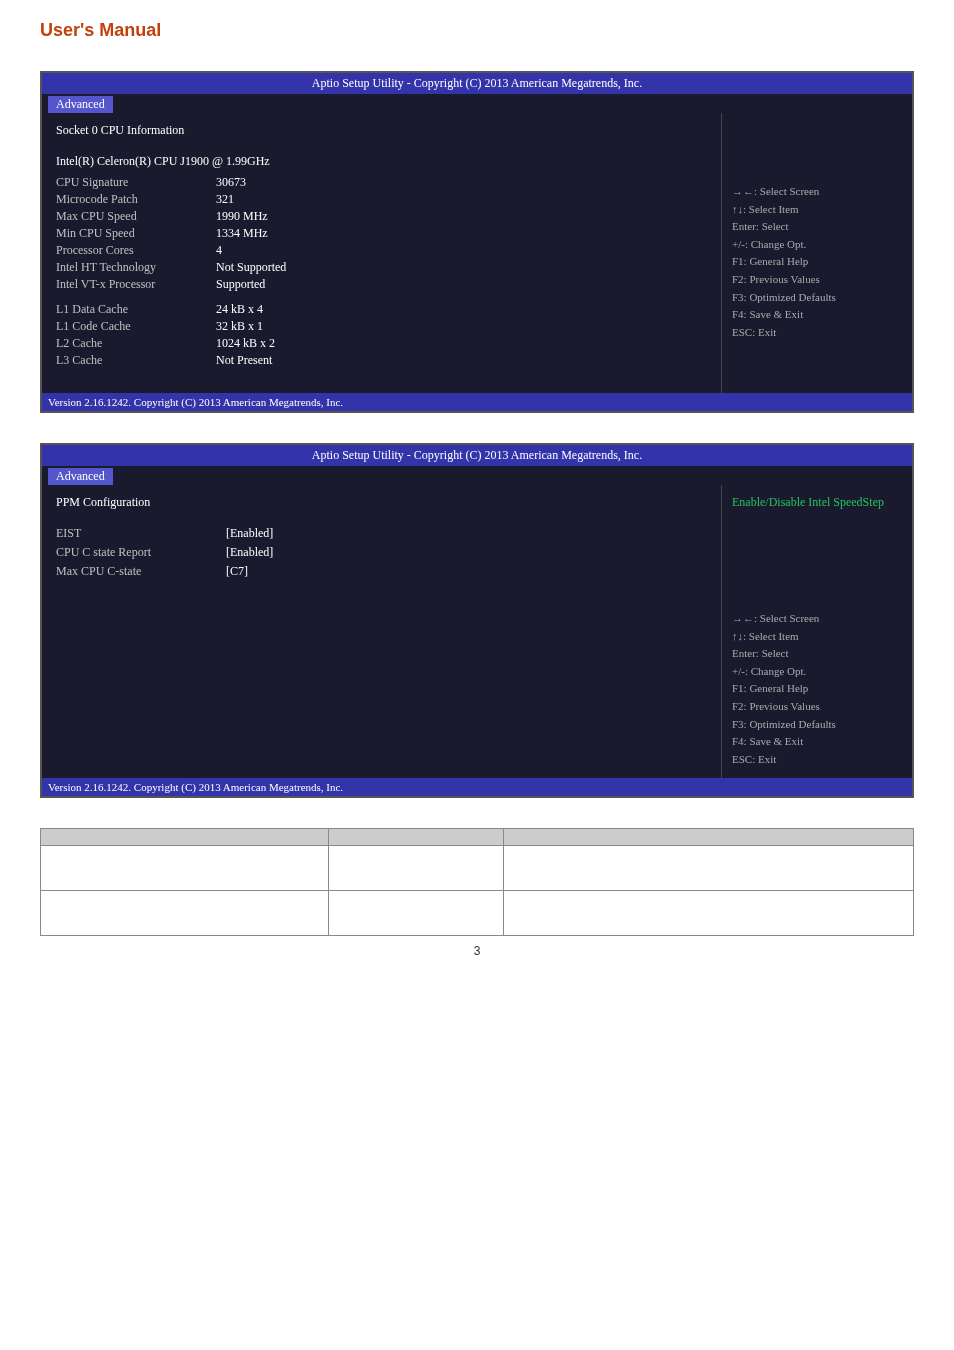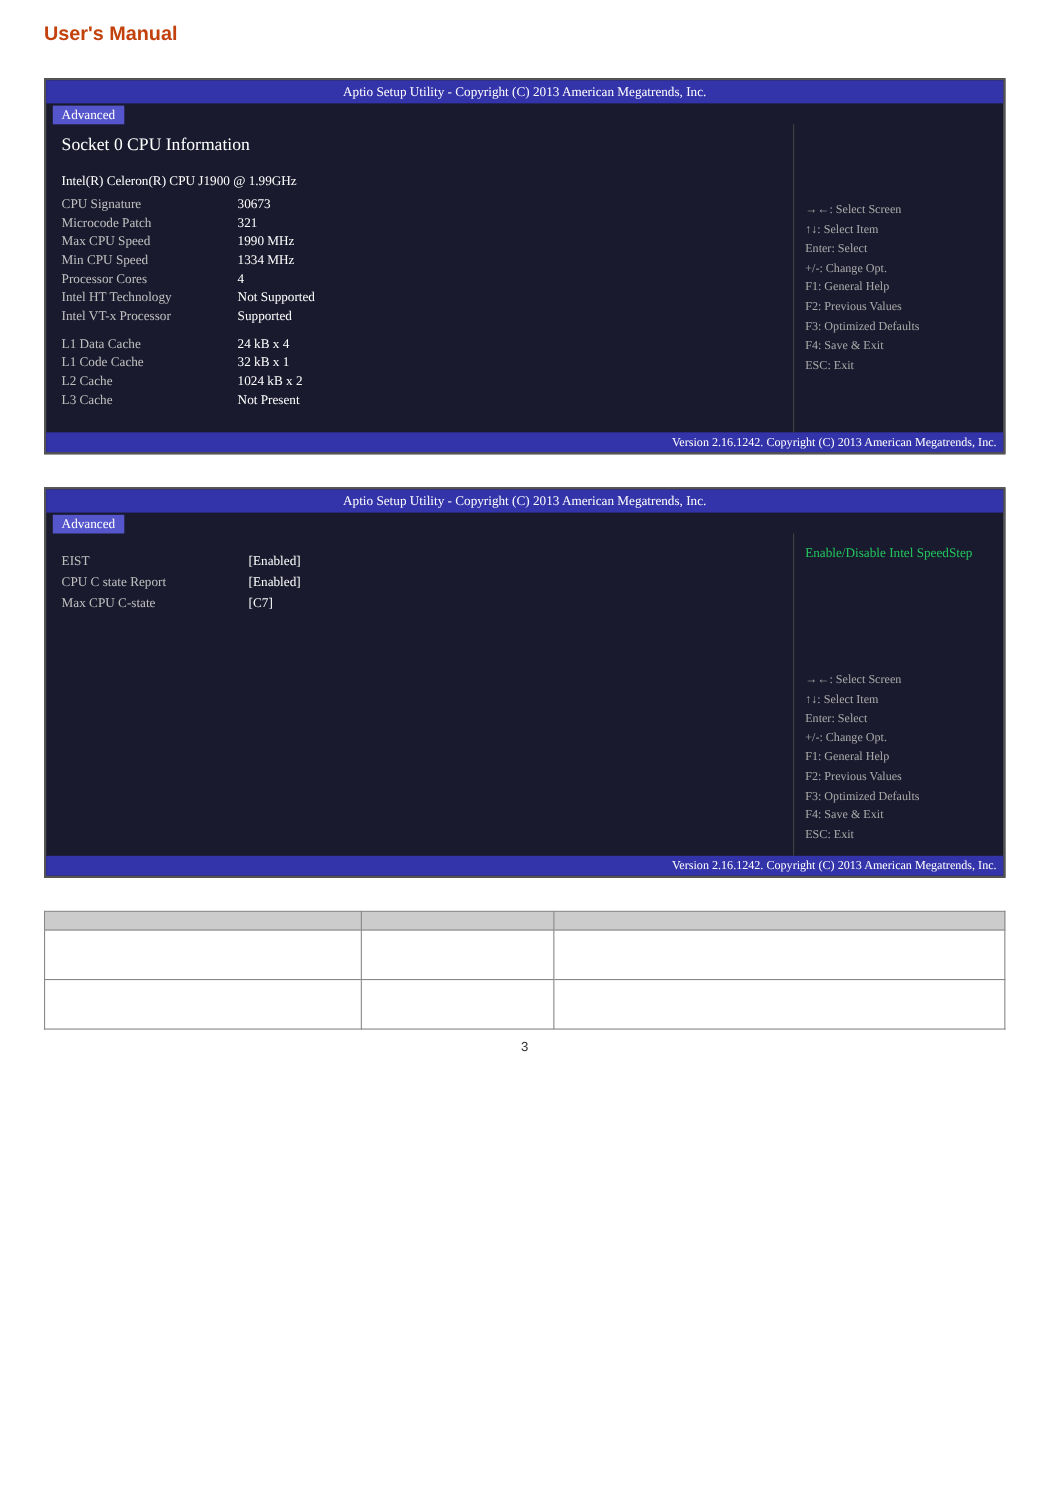--- a/index.html
+++ b/index.html
@@ -59,29 +59,29 @@
     .bios-sidebar {
       width: 190px;
       padding: 10px 10px;
       font-size: 11px;
       color: #aaaaaa;
     }
 
     .bios-footer {
       background: #3333aa;
       color: #ffffff;
-      text-align: right;
+      text-align: left;
       padding: 3px 6px;
       font-size: 11px;
     }
 
     .bios-section-title {
       color: #ffffff;
       margin-bottom: 8px;
-      font-size: 16px;
+      font-size: 12px;
     }
 
     .bios-cpu-model {
       color: #ffffff;
       margin-bottom: 6px;
       font-size: 12px;
     }
 
     .bios-row {
       display: flex;
@@ -241,20 +241,21 @@
   <div class="bios-footer">Version 2.16.1242. Copyright (C) 2013 American Megatrends, Inc.</div>
 </div>
 
 <div class="bios-screen">
   <div class="bios-header">Aptio Setup Utility - Copyright (C) 2013 American Megatrends, Inc.</div>
   <div style="padding: 0 6px;">
     <span class="bios-tab">Advanced</span>
   </div>
   <div class="bios-body">
     <div class="bios-main">
+      <div class="bios-section-title">PPM Configuration</div>
       <div class="bios-spacer"></div>
       <div class="bios-field-row">
         <span class="bios-field-label">EIST</span>
         <span class="bios-field-value">[Enabled]</span>
       </div>
       <div class="bios-field-row">
         <span class="bios-field-label">CPU C state Report</span>
         <span class="bios-field-value">[Enabled]</span>
       </div>
       <div class="bios-field-row">

